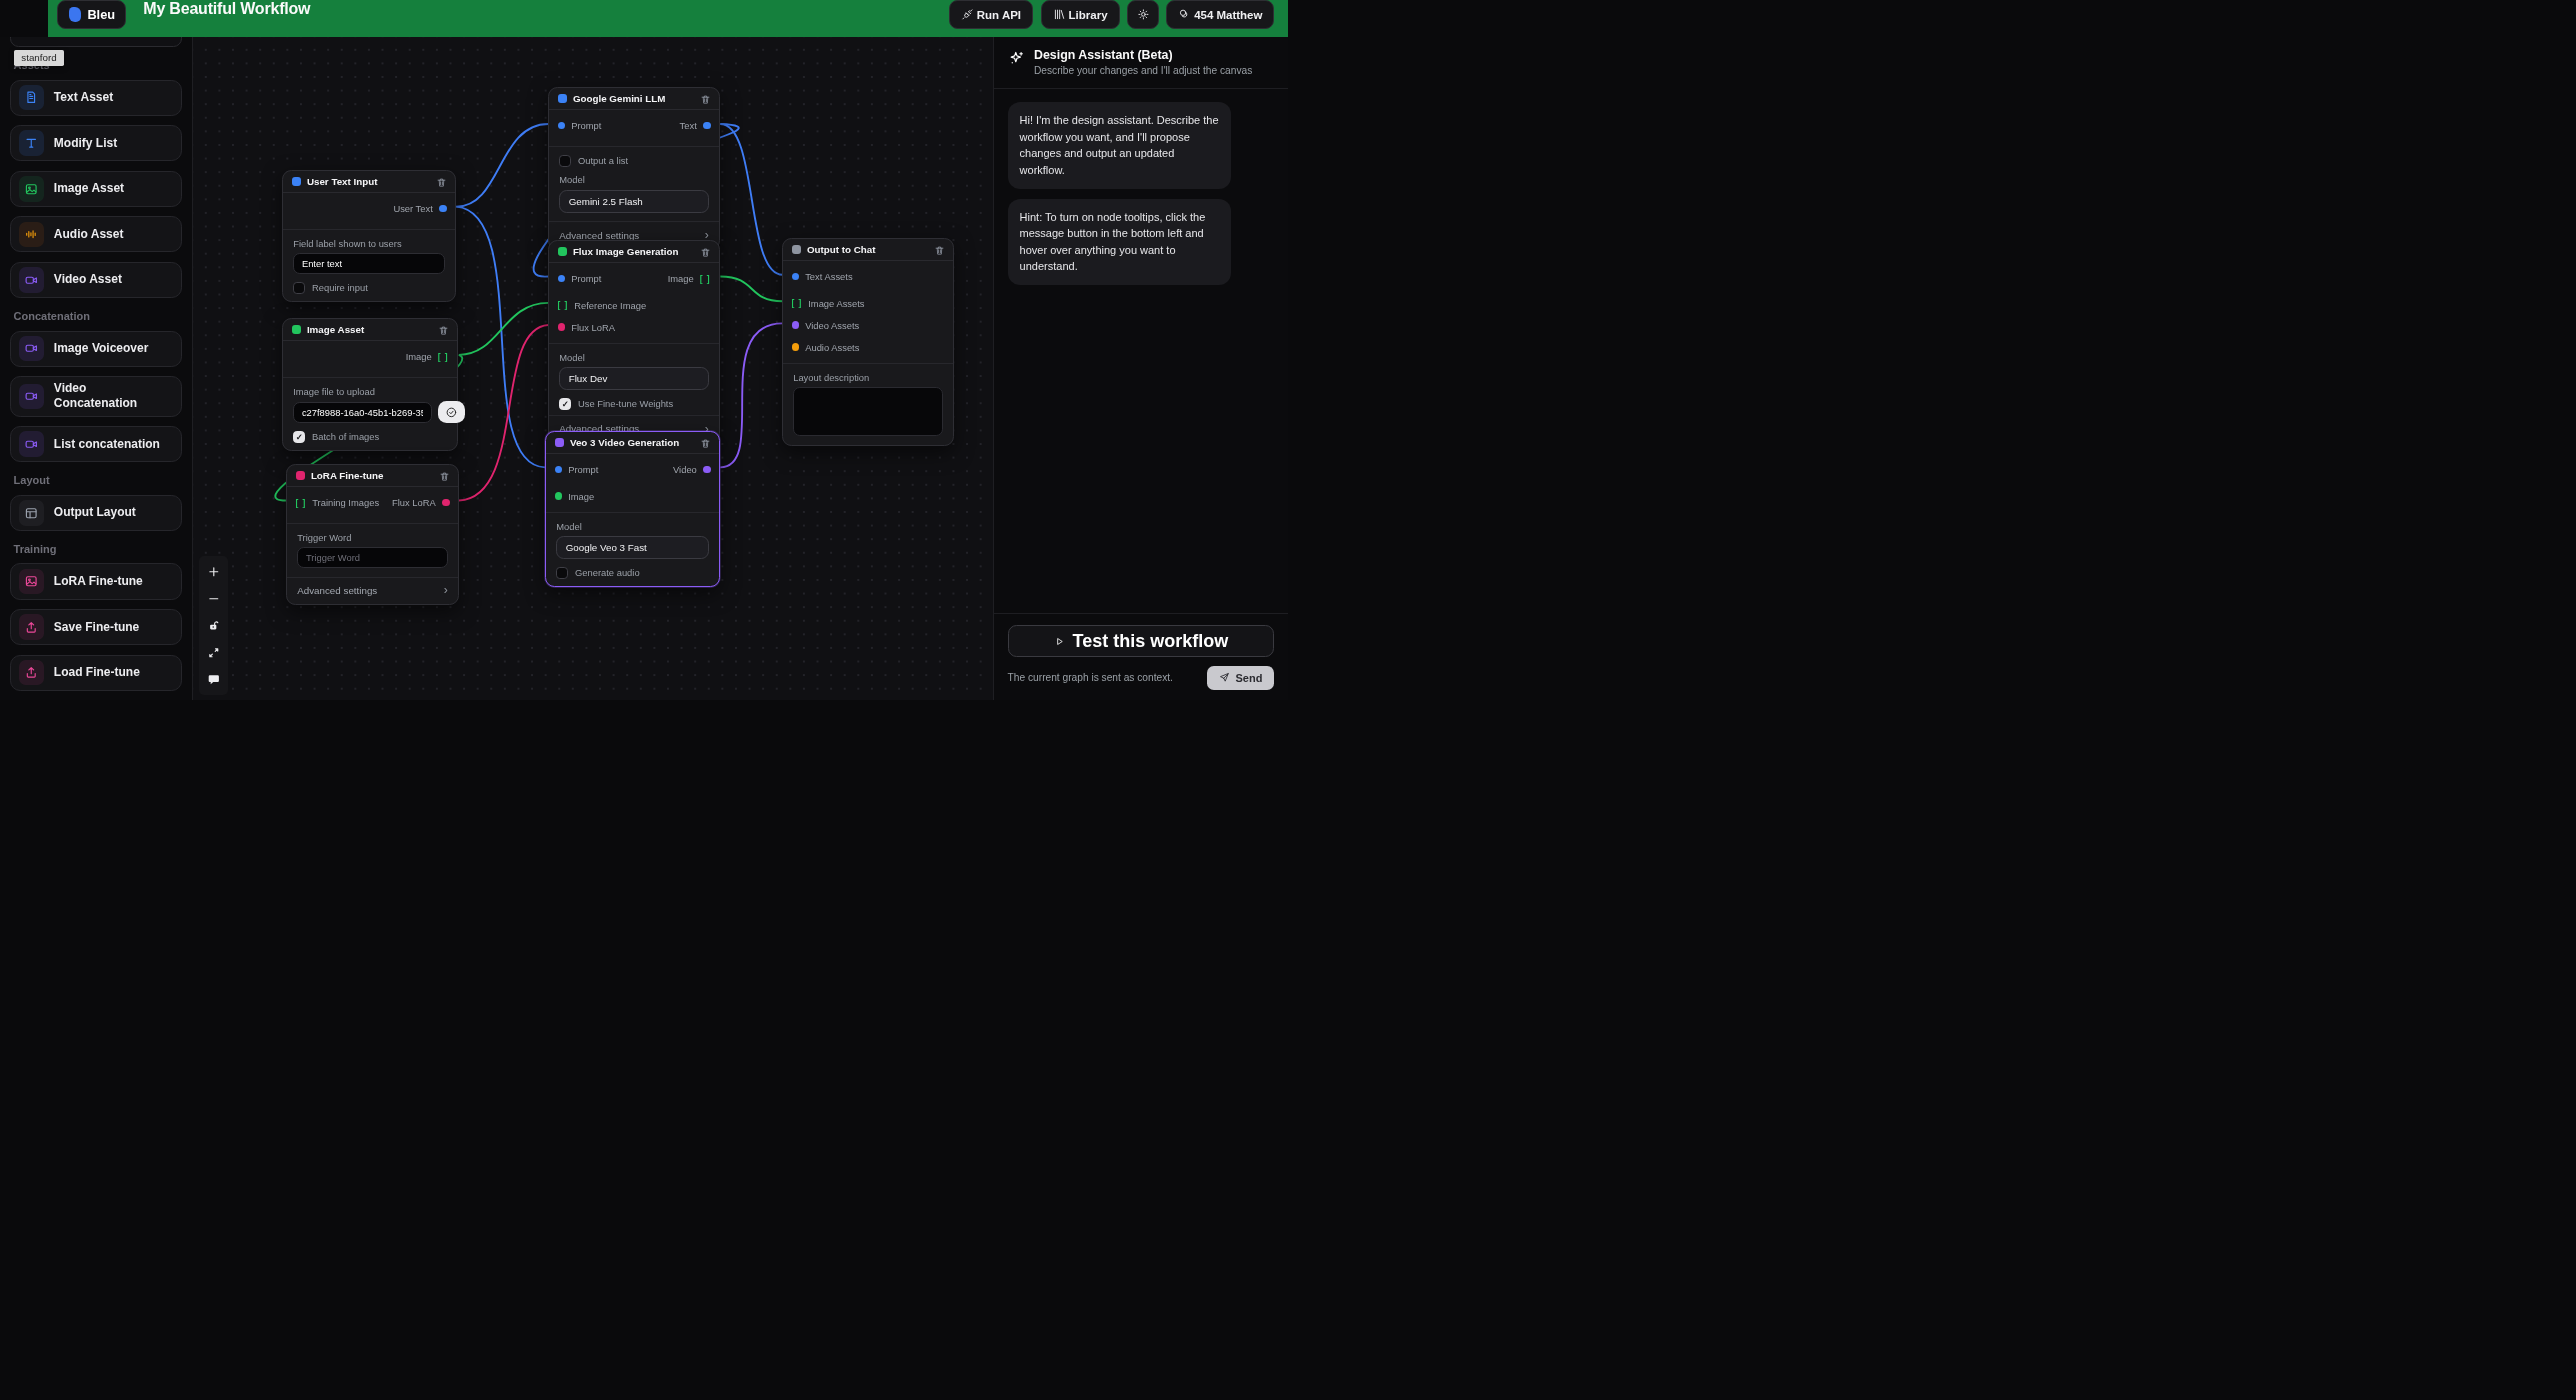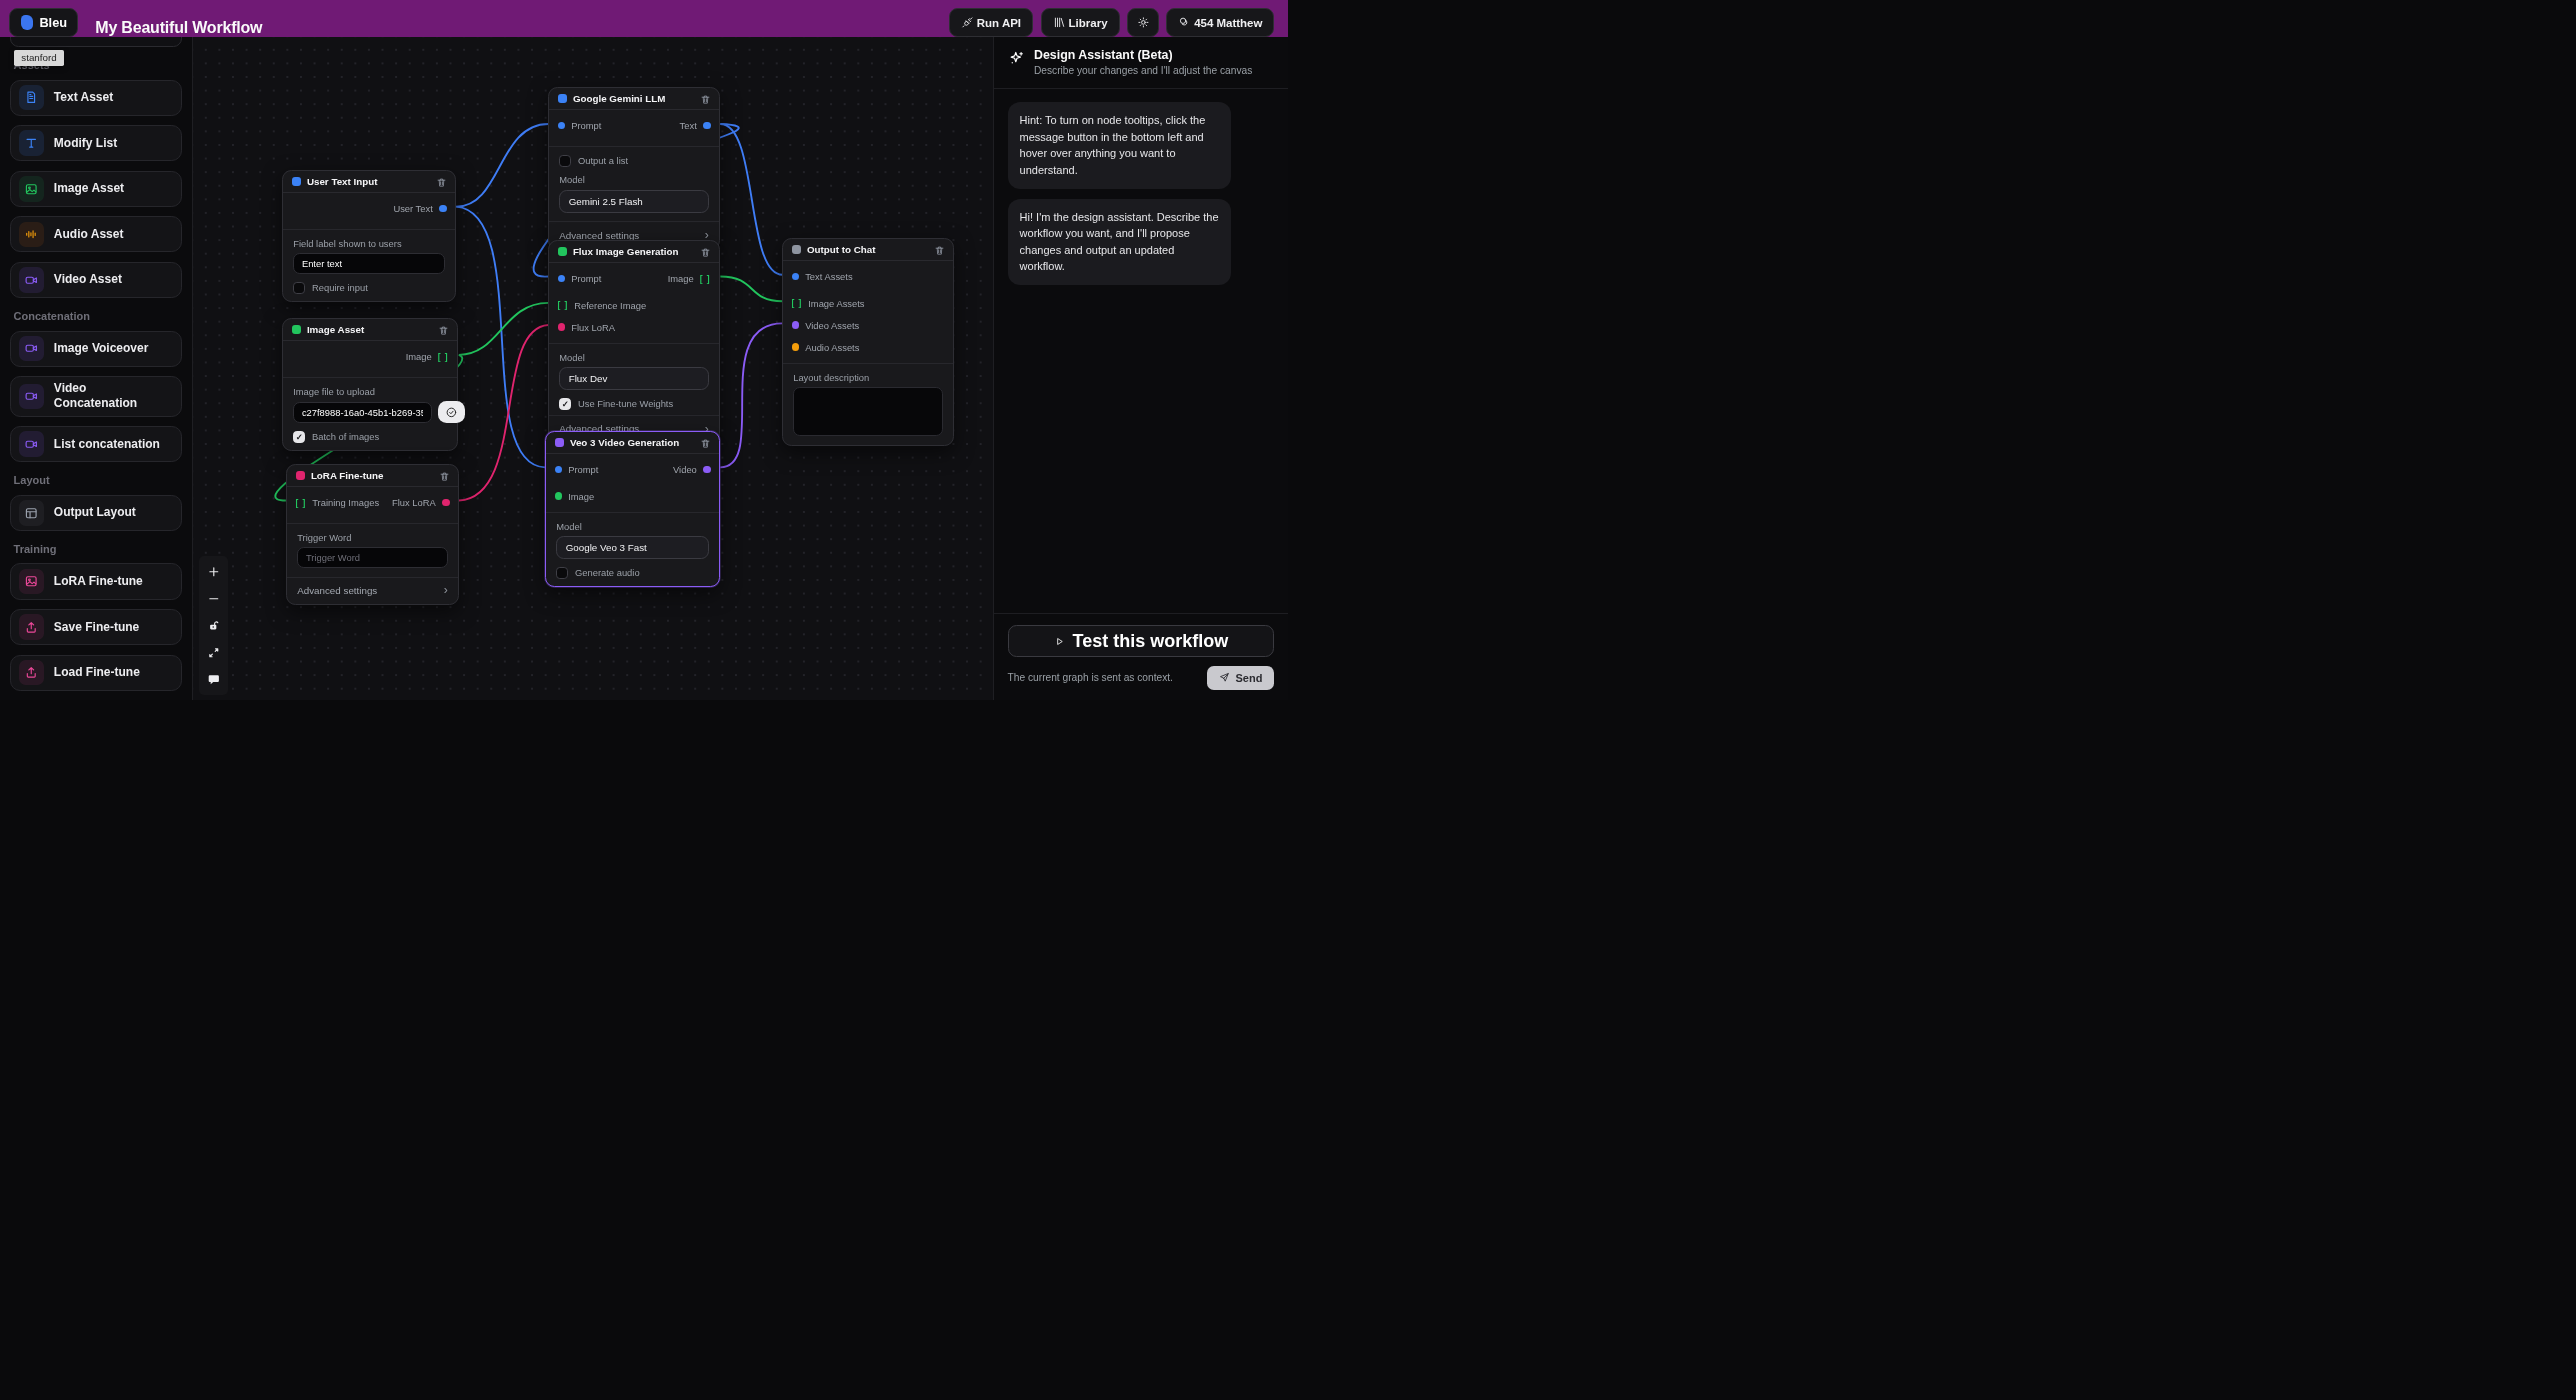--- a/index.html
+++ b/index.html
@@ -1,21 +1,21 @@
 <!DOCTYPE html>
 <html style="font-size:13.6px"><head>
 <meta charset="utf-8">
 <style>
   * { margin:0; padding:0; box-sizing:border-box; }
   html,body { width:1288px; height:700px; overflow:hidden; background:#0a0a0c;
     font-family:"Liberation Sans", sans-serif; -webkit-font-smoothing:antialiased; }
   .app { position:relative; width:1288px; height:700px; display:flex; flex-direction:column; }
 
   
-  .topbar { height:37px; background:#701a75; display:flex; align-items:flex-end; padding:0 13.6px 0 9.4px; flex:0 0 auto; }
+  .topbar { height:37px; background:#15803d; display:flex; align-items:flex-start; padding:0 13.6px 0 9.4px; flex:0 0 auto;margin-left:48px; }
   .logo-btn { display:flex; align-items:center; gap:6.8px; height:29px; padding:0 10.2px; background:#151518;
     border:0.9px solid #2e2e33; border-radius:8.5px; cursor:pointer; }
   .logo-mark { width:12px; height:15.3px; background:#3b76f0; border-radius:4.3px 6px 5.1px 6px; }
   .logo-text { color:#fff; font-size:12.8px; font-weight:700; }
   .app-title { margin-left:17px; color:#fafafa; font-size:16px; font-weight:700; letter-spacing:-0.2px; }
   .topbar-right { margin-left:auto; display:flex; align-items:center; gap:7.7px; }
   .tb-btn { display:flex; align-items:center; gap:3px; height:29px; padding:0 11px; background:#17171a;
     border:0.9px solid #2e2e33; border-radius:8.5px; color:#f0f0f2; font-size:11.5px; font-weight:600; cursor:pointer; }
   .tb-btn svg { width:12.8px; height:12.8px; stroke:#e4e4e7; fill:none; stroke-width:1.8; stroke-linecap:round; stroke-linejoin:round; }
   .tb-icon-only { padding:0; width:31.5px; justify-content:center; }
@@ -562,22 +562,22 @@
             <path d="M11 3.5l1.7 4.8 4.8 1.7-4.8 1.7L11 16.5l-1.7-4.8L4.5 10l4.8-1.7z"></path>
             <path d="M18.5 3.5v3.6M16.7 5.3h3.6"></path>
             <circle cx="6" cy="18" r="0.9" fill="#fff" stroke="none"></circle>
           </svg>
         <div>
           <div class="as-title">Design Assistant (Beta)</div>
           <div class="as-sub">Describe your changes and I'll adjust the canvas</div>
         </div>
       </div>
       <div class="as-msgs">
+        <div class="bubble">Hi! I'm the design assistant. Describe the workflow you want, and I'll propose changes and output an updated workflow.</div>
         <div class="bubble">Hint: To turn on node tooltips, click the message button in the bottom left and hover over anything you want to understand.</div>
-        <div class="bubble">Hi! I'm the design assistant. Describe the workflow you want, and I'll propose changes and output an updated workflow.</div>
       </div>
       <div class="as-bottom">
         <button class="test-btn">
           <svg viewBox="0 0 24 24">
               <path d="M8 5.5l10 6.5-10 6.5z"></path>
             </svg>
           <span>Test this workflow</span>
         </button>
         <div class="as-foot">
           <span class="foot-note">The current graph is sent as context.</span>

